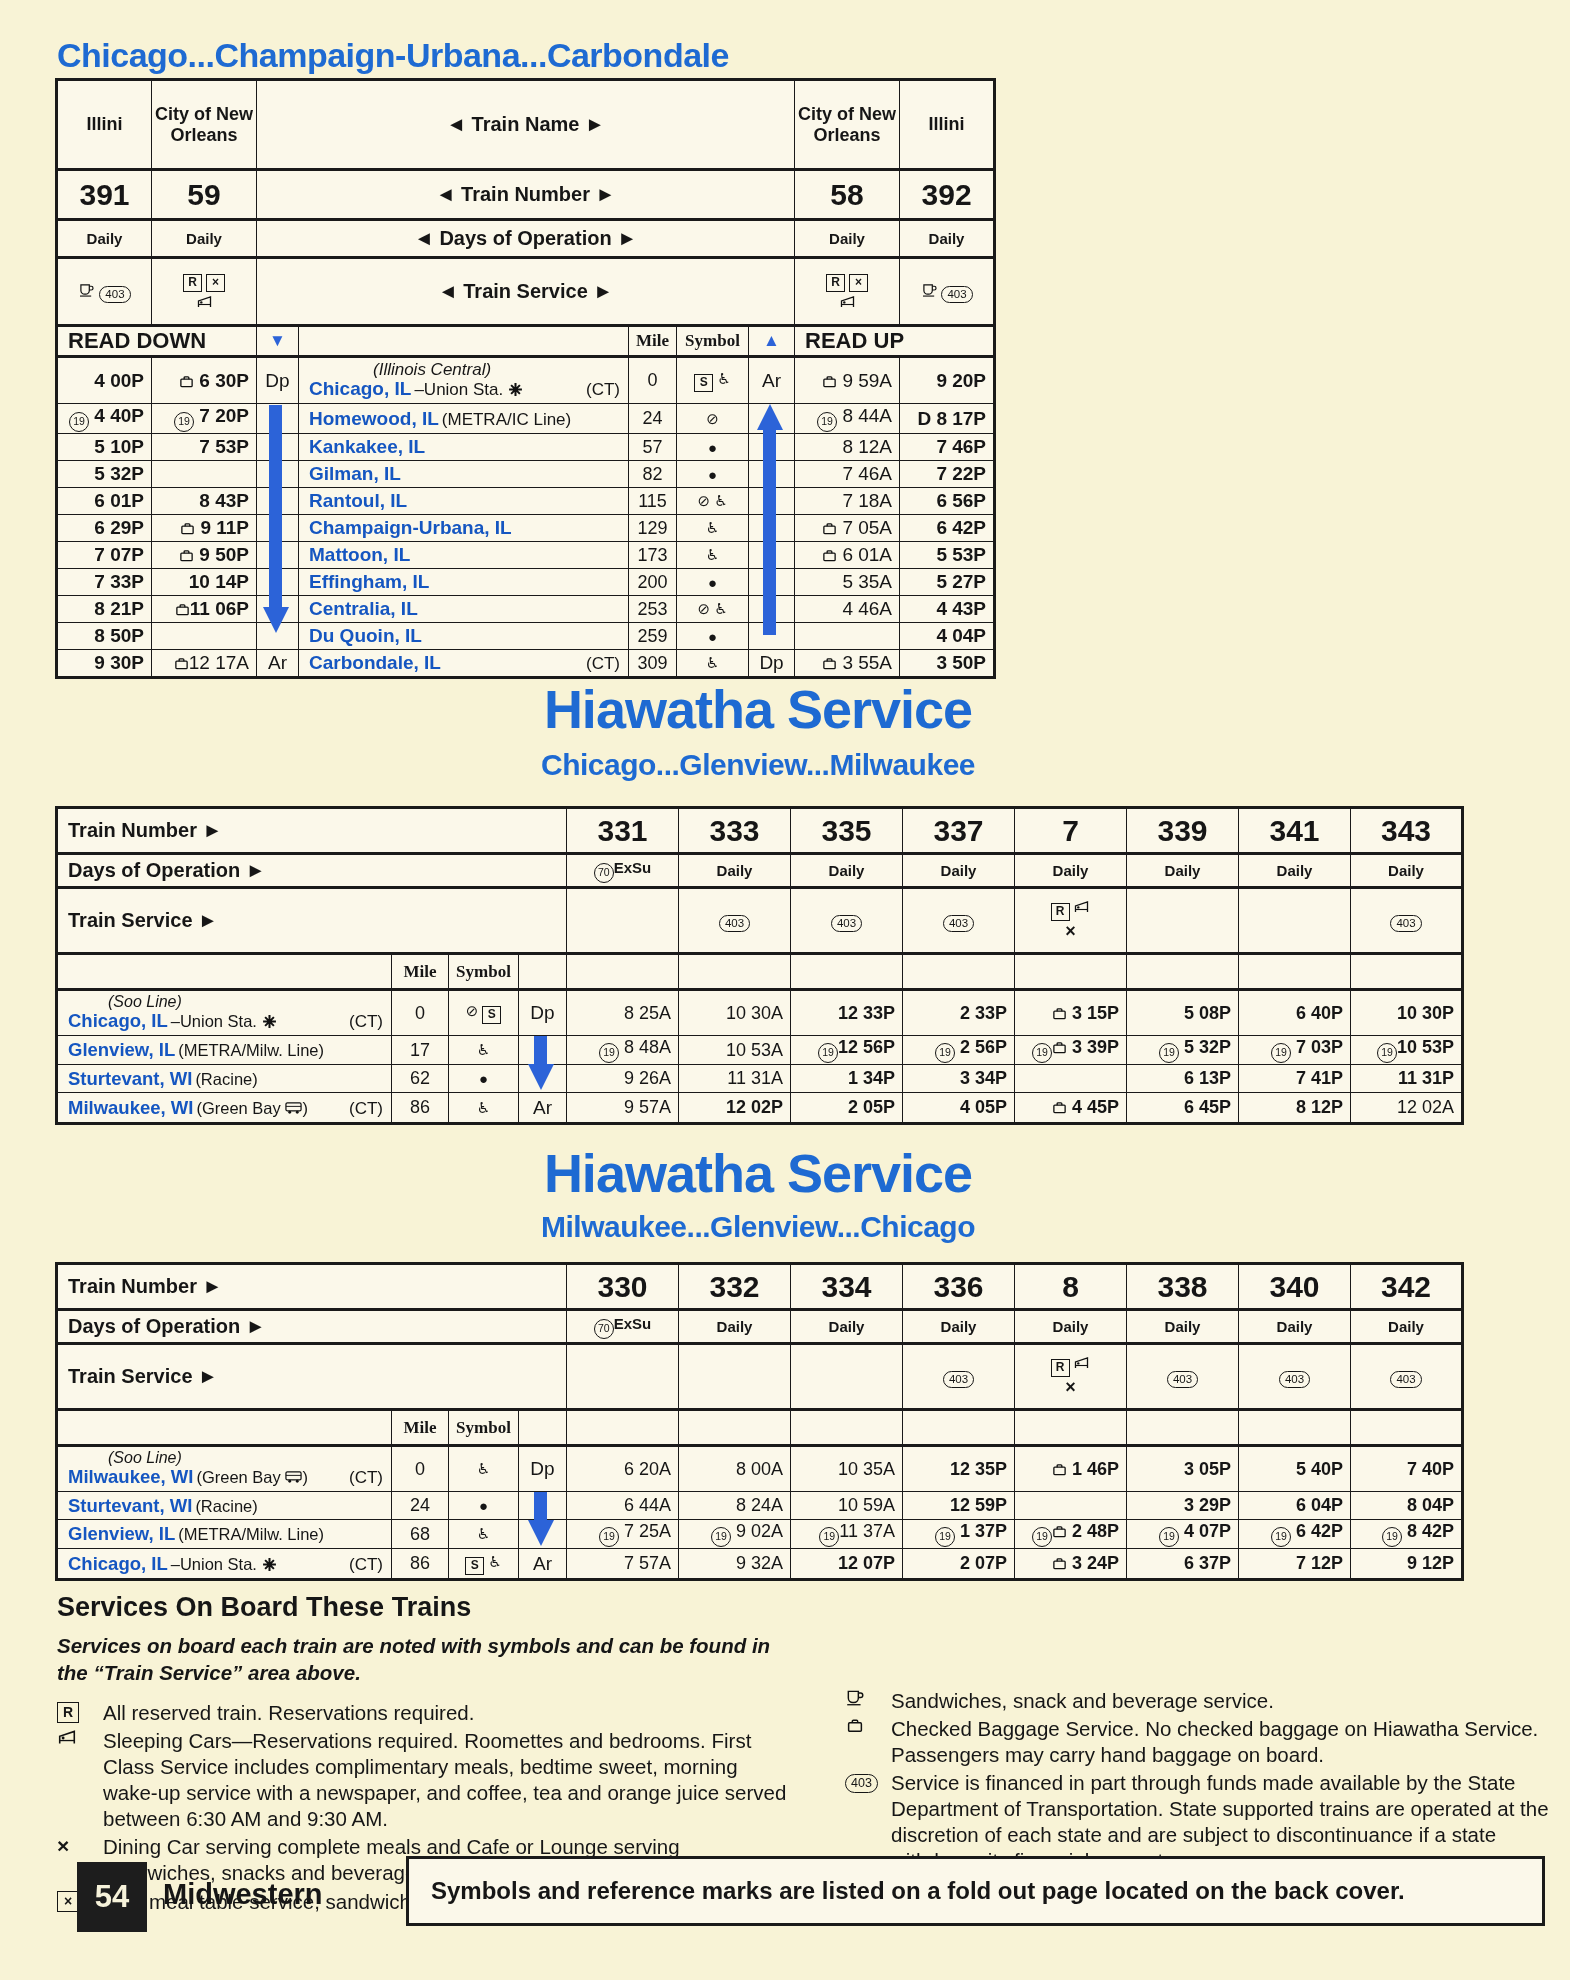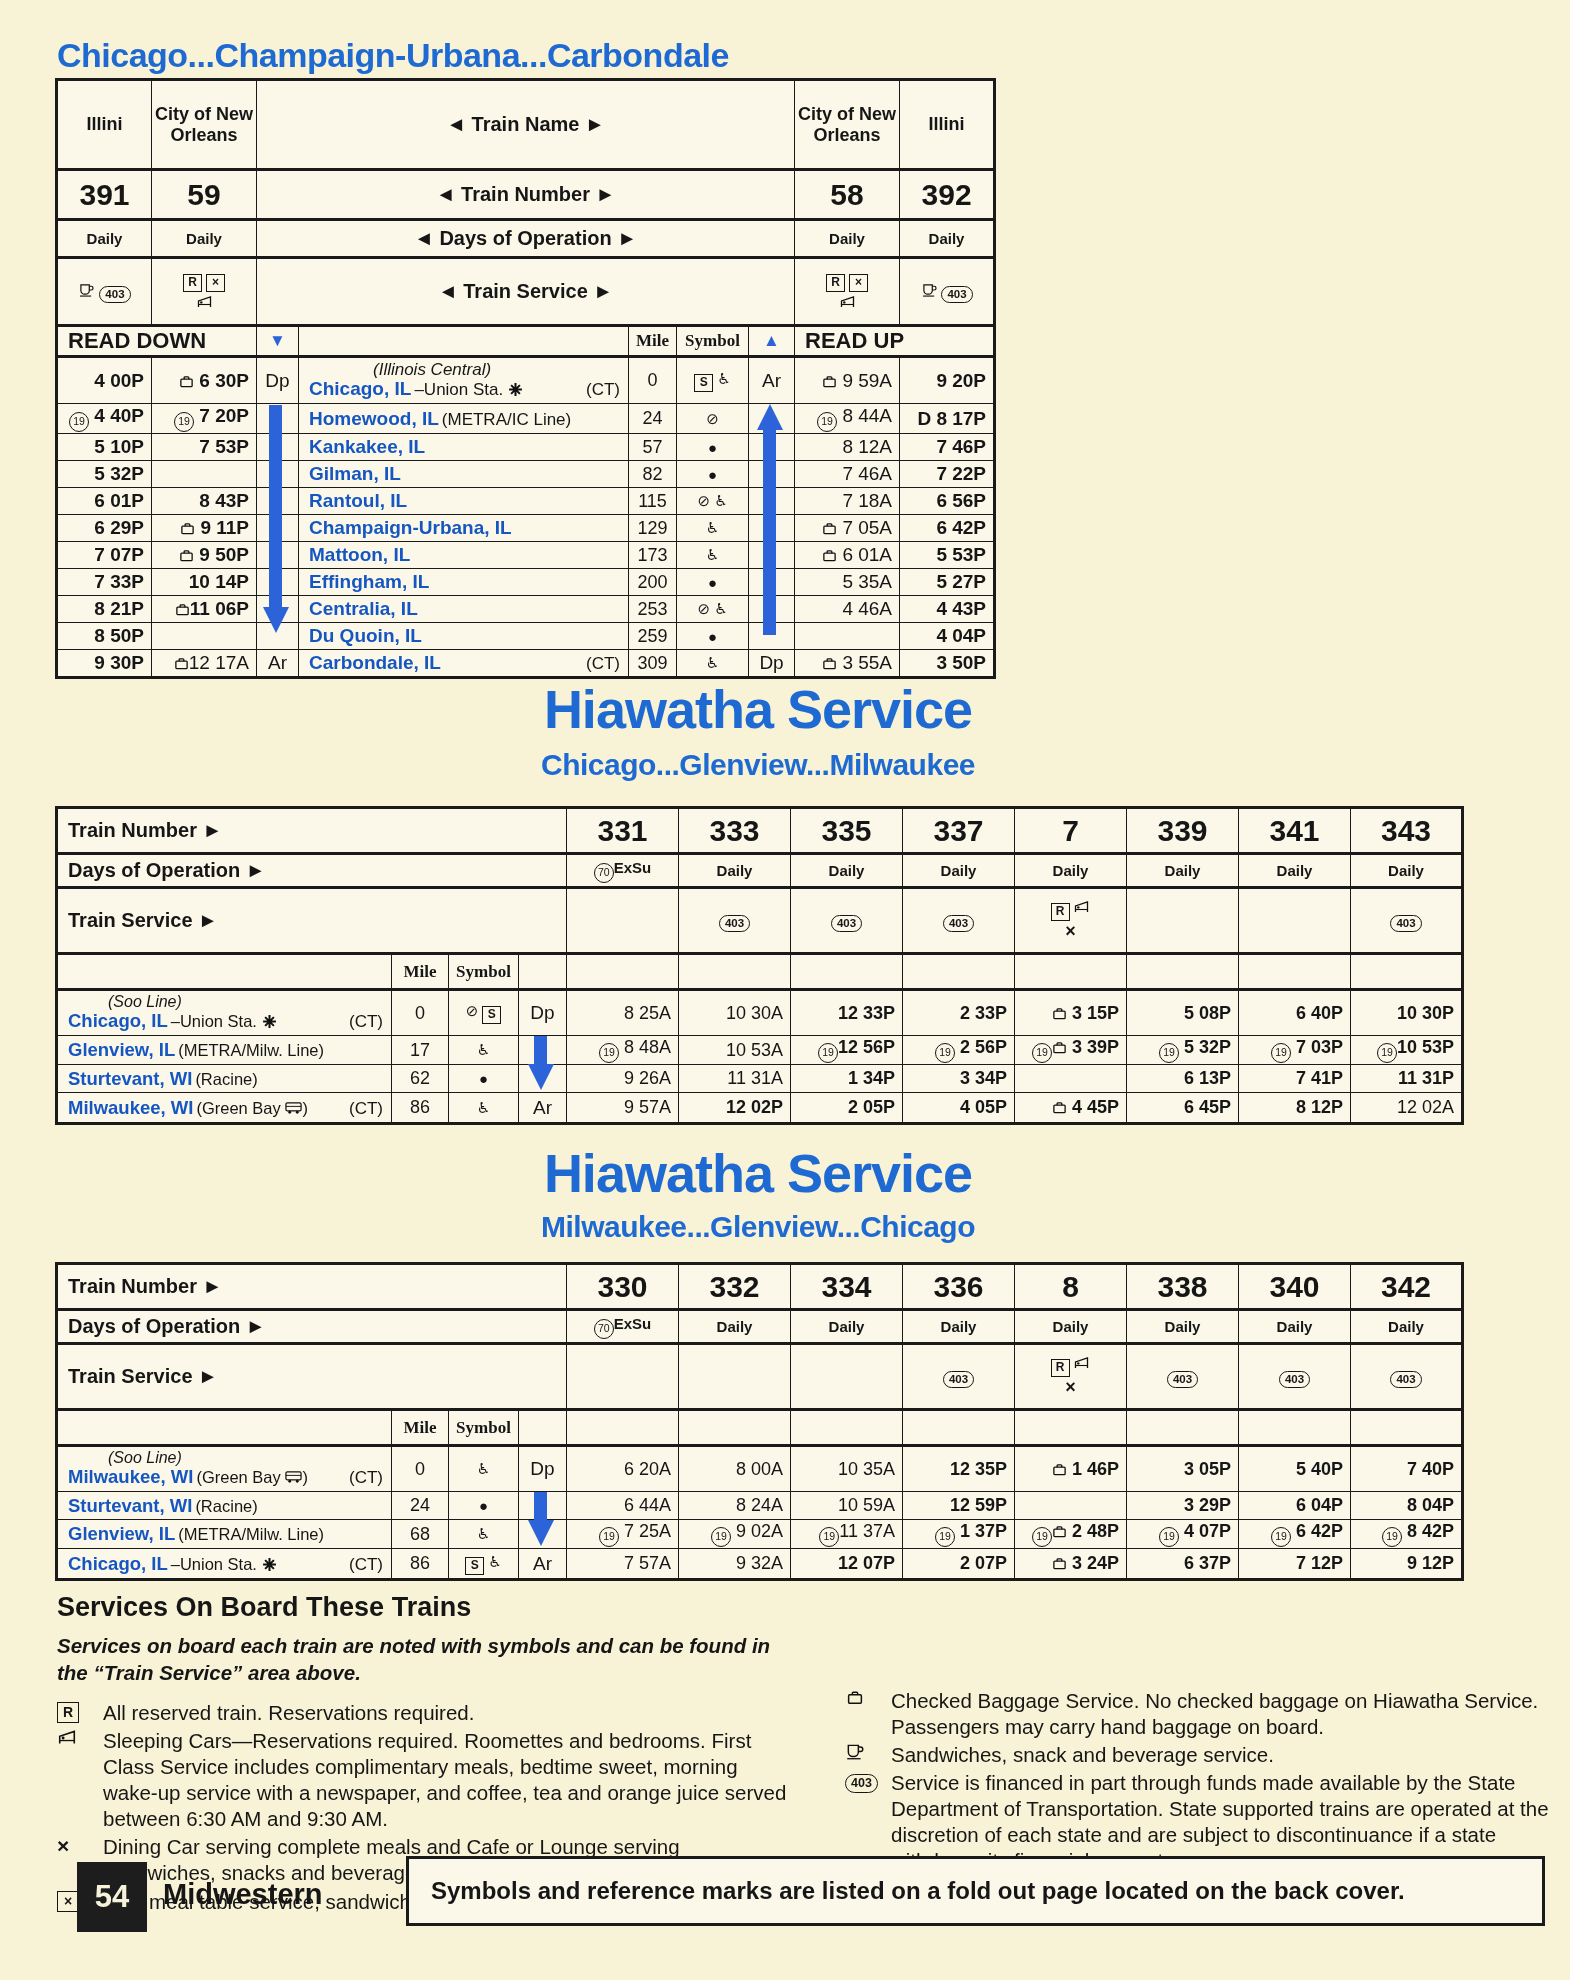--- a/index.html
+++ b/index.html
@@ -50,21 +50,21 @@
   table.hia .note{padding-left:40px;font-size:16px;}
   table.hia .st-name{font-size:18.5px;}
   table.hia .st-det{font-size:16.5px;}
   table.hia .tm{font-size:18px;}
   table.hia .lbl{font-size:20px;font-weight:700;padding-left:10px;text-align:left;}
 
   
   .circ{display:inline-block;width:18px;height:18px;border:1.3px solid var(--ink);border-radius:50%;
         font-size:10.5px;line-height:16px;text-align:center;vertical-align:-3px;font-weight:400;background:transparent;}
   .oval{display:inline-block;padding:0 5px;border:1.4px solid var(--ink);border-radius:10px;
-        font-size:11.5px;line-height:15px;font-weight:700;vertical-align:-2px;}
+        font-size:11.5px;line-height:15px;font-weight:400;vertical-align:-2px;}
   .bx{display:inline-block;min-width:15px;height:16px;border:1.4px solid var(--ink);font-size:12px;
       line-height:15px;text-align:center;font-weight:700;vertical-align:-2px;padding:0 1px;}
   .uni{font-size:15px;}
   .xut{font-weight:700;font-size:18px;line-height:1;}
   svg.ic{width:15px;height:15px;vertical-align:-2px;}
   svg.ic2{width:17px;height:14px;vertical-align:-1px;}
 
   
   .svc-head{font-size:27px;font-weight:700;margin:0;}
   .svc-intro{font-size:20.5px;font-weight:700;font-style:italic;line-height:1.3;}
@@ -748,35 +748,35 @@
         </div>
         <div class="leg-item">
           <span class="leg-ic"><span class="bx">×</span></span>
           <span class="leg-tx">Tray meal table service, sandwiches, snacks and beverages.</span>
         </div>
       </div>
   </div>
   <div class="abs" style="left:845px;top:1688px;width:705px;">
     <div id="leg-right">
         <div class="leg-item">
-          <span class="leg-ic"><svg class="ic" viewBox="0 0 16 16">
-              <rect x="2" y="5.5" width="12" height="8" rx="1" fill="none" stroke="#111" stroke-width="1.4"></rect>
-              <path d="M5.5 5.5V4a1 1 0 0 1 1-1h3a1 1 0 0 1 1 1v1.5" fill="none" stroke="#111" stroke-width="1.4"></path>
-            </svg></span>
-          <span class="leg-tx">Checked Baggage Service. No checked baggage on Hiawatha Service. Passengers may carry hand baggage on board.</span>
-        </div>
-        <div class="leg-item">
           <span class="leg-ic"><svg class="ic2" viewBox="0 0 18 15">
               <path d="M3 2h9v6a4 4 0 0 1-4 4H7a4 4 0 0 1-4-4z" fill="none" stroke="#111" stroke-width="1.3"></path>
               <path d="M12 3.5h2a2 2 0 0 1 0 4h-2" fill="none" stroke="#111" stroke-width="1.3"></path>
               <path d="M2 14h12" stroke="#111" stroke-width="1.2"></path>
             </svg></span>
           <span class="leg-tx">Sandwiches, snack and beverage service.</span>
         </div>
         <div class="leg-item">
+          <span class="leg-ic"><svg class="ic" viewBox="0 0 16 16">
+              <rect x="2" y="5.5" width="12" height="8" rx="1" fill="none" stroke="#111" stroke-width="1.4"></rect>
+              <path d="M5.5 5.5V4a1 1 0 0 1 1-1h3a1 1 0 0 1 1 1v1.5" fill="none" stroke="#111" stroke-width="1.4"></path>
+            </svg></span>
+          <span class="leg-tx">Checked Baggage Service. No checked baggage on Hiawatha Service. Passengers may carry hand baggage on board.</span>
+        </div>
+        <div class="leg-item">
           <span class="leg-ic"><span class="oval">403</span></span>
           <span class="leg-tx">Service is financed in part through funds made available by the State Department of Transportation. State supported trains are operated at the discretion of each state and are subject to discontinuance if a state withdraws its financial support.</span>
         </div>
       </div>
   </div>
 
   <div class="pgbox">54</div>
   <div class="pgname">Midwestern</div>
   <div class="notice">Symbols and reference marks are listed on a fold out page located on the back cover.</div>
 </div>

